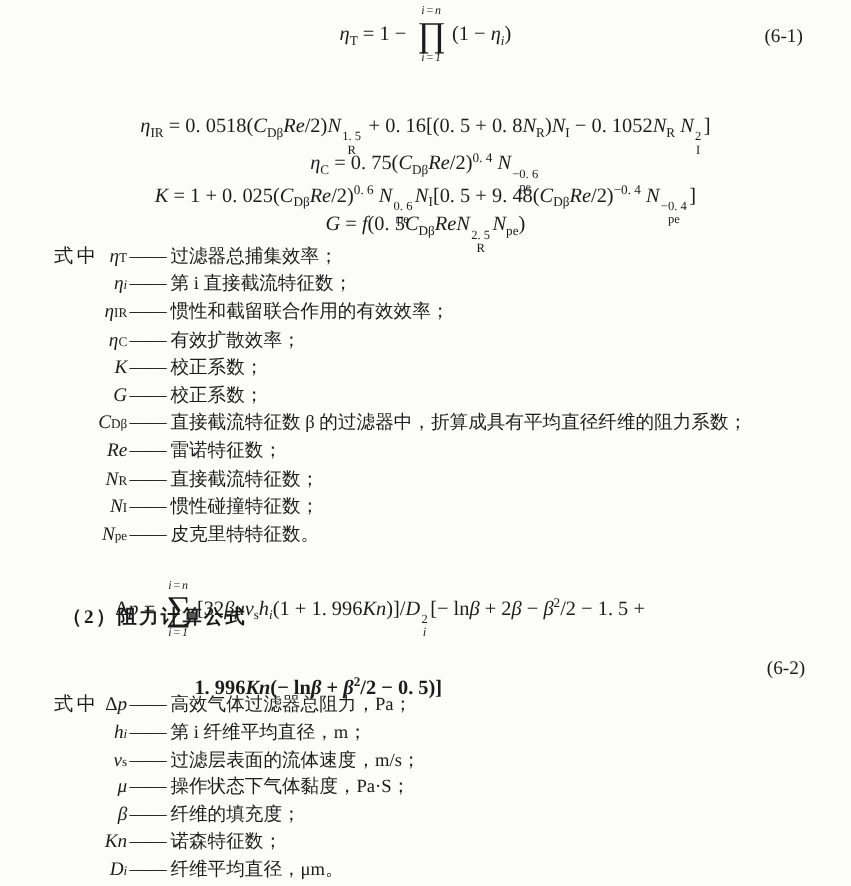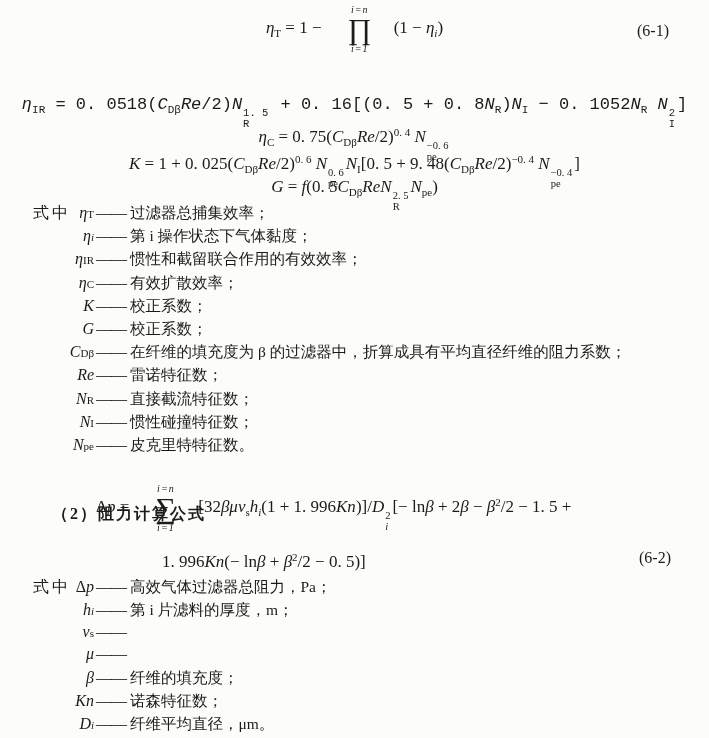--- a/index.html
+++ b/index.html
@@ -13,34 +13,34 @@
     position:absolute;left:0;right:0;text-align:center;
     font-size:17px;line-height:26px;white-space:nowrap;
   }
   .eq-left{text-align:left;right:auto;}
   .tk-n{font-style:normal;}
   .tk-i{font-style:italic;}
   .tk-b{font-size:11px;vertical-align:-4px;}
   .tk-bi{font-size:11px;vertical-align:-4px;font-style:italic;}
   .tk-p{font-size:11px;vertical-align:6px;}
   .stack{
-    display:inline-flex;flex-direction:column;align-items:flex-start;
+    display:inline-flex;flex-direction:column;align-items:center;
     font-size:10.5px;line-height:1.05;vertical-align:-7px;margin:0 2px 0 1px;
   }
   .stack .it{font-style:italic;}
   .bigop{
     display:inline-flex;flex-direction:column;align-items:center;
-    line-height:1;vertical-align:middle;margin:0 22px;
+    line-height:1;vertical-align:middle;margin:0 5px;
   }
   .bigop .lim{font-size:10px;font-style:italic;letter-spacing:1px;line-height:1.15;}
   .bigop .op{font-size:29px;line-height:0.95;}
   .eqno{position:absolute;font-size:16px;text-align:center;}
   
   .defs{position:absolute;left:0;right:0;}
-  .def-row{display:flex;align-items:baseline;white-space:nowrap;}
+  .def-row{display:flex;align-items:baseline;white-space:nowrap;padding-left:12px;}
   .defs-1 .def-row{height:23.2px;}
   .defs-2 .def-row{height:22.8px;}
   .def-prefix{flex:none;width:36px;margin-left:33px;font-size:16px;letter-spacing:3px;}
   .def-sym{
     flex:none;width:25px;display:flex;justify-content:flex-end;align-items:baseline;
     font-size:16px;
   }
   .def-dash{flex:none;margin:0 4px 0 2px;letter-spacing:-1px;}
   .def-text{font-size:15.5px;text-align:right;}
   
@@ -53,21 +53,21 @@
 
 <div class="page">
 
   <div class="eq" style="top:4px;"><span class="tk-i">η</span><span class="tk-b">T</span><span class="tk-n"> = 1 − </span><span class="bigop">
         <span class="lim">i=n</span>
         <span class="op">∏</span>
         <span class="lim">i=1</span>
       </span><span class="tk-n">(1 − </span><span class="tk-i">η</span><span class="tk-bi">i</span><span class="tk-n">)</span></div>
   <div class="eqno" style="top:22px;right:40px;">(6-1)</div>
 
-  <div class="eq" style="top:92px;font-family:Liberation Mono, monospace;"><span class="tk-i">η</span><span class="tk-b">IR</span><span class="tk-n"> = 0. 0518(</span><span class="tk-i">C</span><span class="tk-b">Dβ</span><span class="tk-i">Re</span><span class="tk-n">/2)</span><span class="tk-i">N</span><span class="stack">
+  <div class="eq" style="top:92px;"><span class="tk-i">η</span><span class="tk-b">IR</span><span class="tk-n"> = 0. 0518(</span><span class="tk-i">C</span><span class="tk-b">Dβ</span><span class="tk-i">Re</span><span class="tk-n">/2)</span><span class="tk-i">N</span><span class="stack">
         <span class="st-p">1. 5</span>
         <span class="st-b">R</span>
       </span><span class="tk-n"> + 0. 16[(0. 5 + 0. 8</span><span class="tk-i">N</span><span class="tk-b">R</span><span class="tk-n">)</span><span class="tk-i">N</span><span class="tk-b">I</span><span class="tk-n"> − 0. 1052</span><span class="tk-i">N</span><span class="tk-b">R</span><span class="tk-n"> </span><span class="tk-i">N</span><span class="stack">
         <span class="st-p">2</span>
         <span class="st-b">I</span>
       </span><span class="tk-n">]</span></div>
   <div class="eq" style="top:119px;"><span class="tk-i">η</span><span class="tk-b">C</span><span class="tk-n"> = 0. 75(</span><span class="tk-i">C</span><span class="tk-b">Dβ</span><span class="tk-i">Re</span><span class="tk-n">/2)</span><span class="tk-p">0. 4</span><span class="tk-n"> </span><span class="tk-i">N</span><span class="stack">
         <span class="st-p">−0. 6</span>
         <span class="st-b">pe</span>
       </span></div>
@@ -93,21 +93,21 @@
       <span class="def-dash">——</span>
       <span class="def-text">过滤器总捕集效率；</span>
     </div>
     <div class="def-row">
       <span class="def-prefix"></span>
       <span class="def-sym">
           <span class="tk-i">η</span>
           <span class="tk-bi">i</span>
         </span>
       <span class="def-dash">——</span>
-      <span class="def-text">第 i 操作状态下气体黏度；</span>
+      <span class="def-text">第 i 直接截流特征数；</span>
     </div>
     <div class="def-row">
       <span class="def-prefix"></span>
       <span class="def-sym">
           <span class="tk-i">η</span>
           <span class="tk-b">IR</span>
         </span>
       <span class="def-dash">——</span>
       <span class="def-text">惯性和截留联合作用的有效效率；</span>
     </div>
@@ -136,21 +136,21 @@
       <span class="def-dash">——</span>
       <span class="def-text">校正系数；</span>
     </div>
     <div class="def-row">
       <span class="def-prefix"></span>
       <span class="def-sym">
           <span class="tk-i">C</span>
           <span class="tk-b">Dβ</span>
         </span>
       <span class="def-dash">——</span>
-      <span class="def-text">在纤维的填充度为 β 的过滤器中，折算成具有平均直径纤维的阻力系数；</span>
+      <span class="def-text">直接截流特征数 β 的过滤器中，折算成具有平均直径纤维的阻力系数；</span>
     </div>
     <div class="def-row">
       <span class="def-prefix"></span>
       <span class="def-sym">
           <span class="tk-i">Re</span>
         </span>
       <span class="def-dash">——</span>
       <span class="def-text">雷诺特征数；</span>
     </div>
     <div class="def-row">
@@ -187,56 +187,58 @@
   </div>
 
   <div class="eq eq-left" style="top:483px;left:96px;"><span class="tk-n">Δ</span><span class="tk-i">p</span><span class="tk-n"> = </span><span class="bigop">
         <span class="lim">i=n</span>
         <span class="op">∑</span>
         <span class="lim">i=1</span>
       </span><span class="tk-n">[32</span><span class="tk-i">βμv</span><span class="tk-b">s</span><span class="tk-i">h</span><span class="tk-bi">i</span><span class="tk-n">(1 + 1. 996</span><span class="tk-i">Kn</span><span class="tk-n">)]/</span><span class="tk-i">D</span><span class="stack">
         <span class="st-p">2</span>
         <span class="st-b it">i</span>
       </span><span class="tk-n">[− ln</span><span class="tk-i">β</span><span class="tk-n"> + 2</span><span class="tk-i">β</span><span class="tk-n"> − </span><span class="tk-i">β</span><span class="tk-p">2</span><span class="tk-n">/2 − 1. 5 +</span></div>
-  <div class="eq eq-left" style="top:544px;left:162px;"><span class="tk-n">1. 996</span><span class="tk-i">Kn</span><span class="tk-n">(− ln</span><span class="tk-i">β</span><span class="tk-n"> + </span><span class="tk-i">β</span><span class="tk-p">2</span><span class="tk-n">/2 − 0. 5)]</span></div>
+  <div class="eq eq-left" style="top:556px;left:162px;font-weight:bold;"><span class="tk-n">1. 996</span><span class="tk-i">Kn</span><span class="tk-n">(− ln</span><span class="tk-i">β</span><span class="tk-n"> + </span><span class="tk-i">β</span><span class="tk-p">2</span><span class="tk-n">/2 − 0. 5)]</span></div>
   <div class="eqno" style="top:549px;right:38px;margin-left:30px;">(6-2)</div>
 
   <div class="defs defs-2" style="top:577px;">
     <div class="def-row">
       <span class="def-prefix">式中</span>
       <span class="def-sym">
           <span class="tk-n">Δ</span>
           <span class="tk-i">p</span>
         </span>
       <span class="def-dash">——</span>
       <span class="def-text">高效气体过滤器总阻力，Pa；</span>
     </div>
     <div class="def-row">
       <span class="def-prefix"></span>
       <span class="def-sym">
           <span class="tk-i">h</span>
           <span class="tk-bi">i</span>
         </span>
       <span class="def-dash">——</span>
-      <span class="def-text">第 i 片滤料的厚度，m；</span>
+      <span class="def-text">第 i 纤维平均直径，m；</span>
     </div>
     <div class="def-row">
       <span class="def-prefix"></span>
       <span class="def-sym">
           <span class="tk-i">v</span>
           <span class="tk-b">s</span>
         </span>
       <span class="def-dash">——</span>
+      <span class="def-text">过滤层表面的流体速度，m/s；</span>
     </div>
     <div class="def-row">
       <span class="def-prefix"></span>
       <span class="def-sym">
           <span class="tk-i">μ</span>
         </span>
       <span class="def-dash">——</span>
+      <span class="def-text">操作状态下气体黏度，Pa·S；</span>
     </div>
     <div class="def-row">
       <span class="def-prefix"></span>
       <span class="def-sym">
           <span class="tk-i">β</span>
         </span>
       <span class="def-dash">——</span>
       <span class="def-text">纤维的填充度；</span>
     </div>
     <div class="def-row">

